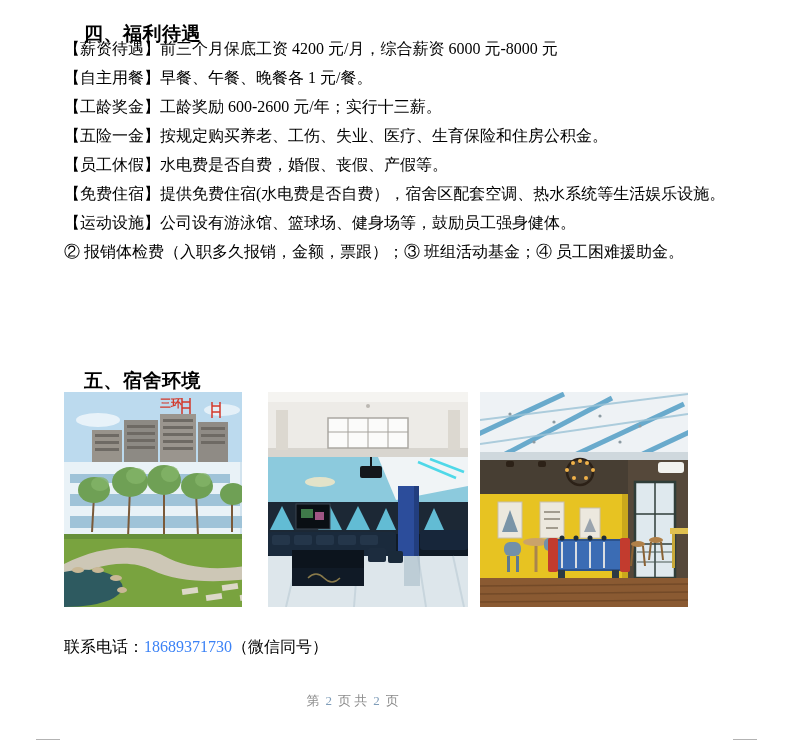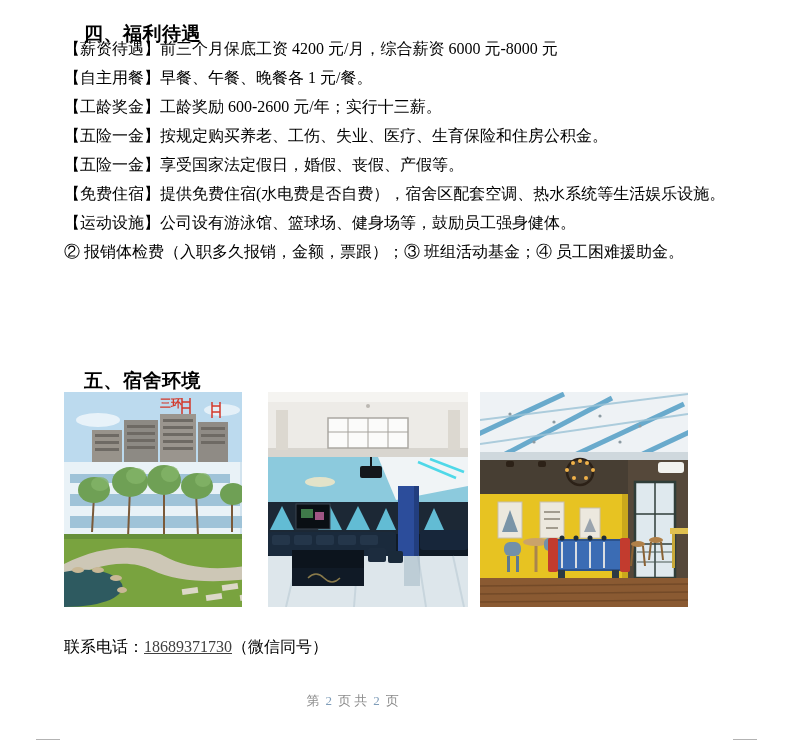--- a/index.html
+++ b/index.html
@@ -15,40 +15,40 @@
   #dorm-heading{top:355px;}
   .benefit-list{position:absolute;left:64px;top:34px;margin:0;padding:0;list-style:none;}
   .benefit-list p{margin:0;height:29px;line-height:29px;font-size:16px;white-space:nowrap;}
   .photos{position:absolute;left:0;top:392px;width:793px;height:215px;}
   .photo{position:absolute;top:0;height:215px;overflow:hidden;}
   #photo-1{left:64px;width:178px;}
   #photo-2{left:268px;width:200px;}
   #photo-3{left:480px;width:208px;}
   .photo svg{display:block;}
   .contact-line{position:absolute;left:64px;top:620px;font-size:16px;line-height:22px;white-space:nowrap;}
-  .contact-phone{color:#404040;text-decoration:underline;}
+  .contact-phone{color:#3b82f6;}
   .page-footer{position:absolute;left:8px;top:692px;width:689px;text-align:center;
     font-size:13px;color:#8c8c8c;font-family:"Liberation Serif","DejaVu Serif",serif;}
   .page-footer span{margin:0 3px;}
   .page-footer .num{color:#7f9db9;}
   .corner-mark{position:absolute;top:739px;width:24px;height:1px;background:#b3b3b3;}
   #corner-left{left:36px;}
   #corner-right{left:733px;}
 </style>
 </head>
 <body>
 
 <h1 class="heading" id="benefits-heading">四、福利待遇</h1>
 
 <div class="benefit-list">
   <p>【薪资待遇】前三个月保底工资 4200 元/月，综合薪资 6000 元-8000 元</p>
   <p>【自主用餐】早餐、午餐、晚餐各 1 元/餐。</p>
   <p>【工龄奖金】工龄奖励 600-2600 元/年；实行十三薪。</p>
   <p>【五险一金】按规定购买养老、工伤、失业、医疗、生育保险和住房公积金。</p>
-  <p>【五险一金】享受国家法定假日，婚假、丧假、产假等。</p>
+  <p>【员工休假】水电费是否自费，婚假、丧假、产假等。</p>
   <p>【免费住宿】提供免费住宿(水电费是否自费），宿舍区配套空调、热水系统等生活娱乐设施。</p>
   <p>【运动设施】公司设有游泳馆、篮球场、健身场等，鼓励员工强身健体。</p>
   <p>② 报销体检费（入职多久报销，金额，票跟）；③ 班组活动基金；④ 员工困难援助金。</p>
 </div>
 
 <h1 class="heading" id="dorm-heading">五、宿舍环境</h1>
 
 <div class="photos">
 
   <div class="photo" id="photo-1">

